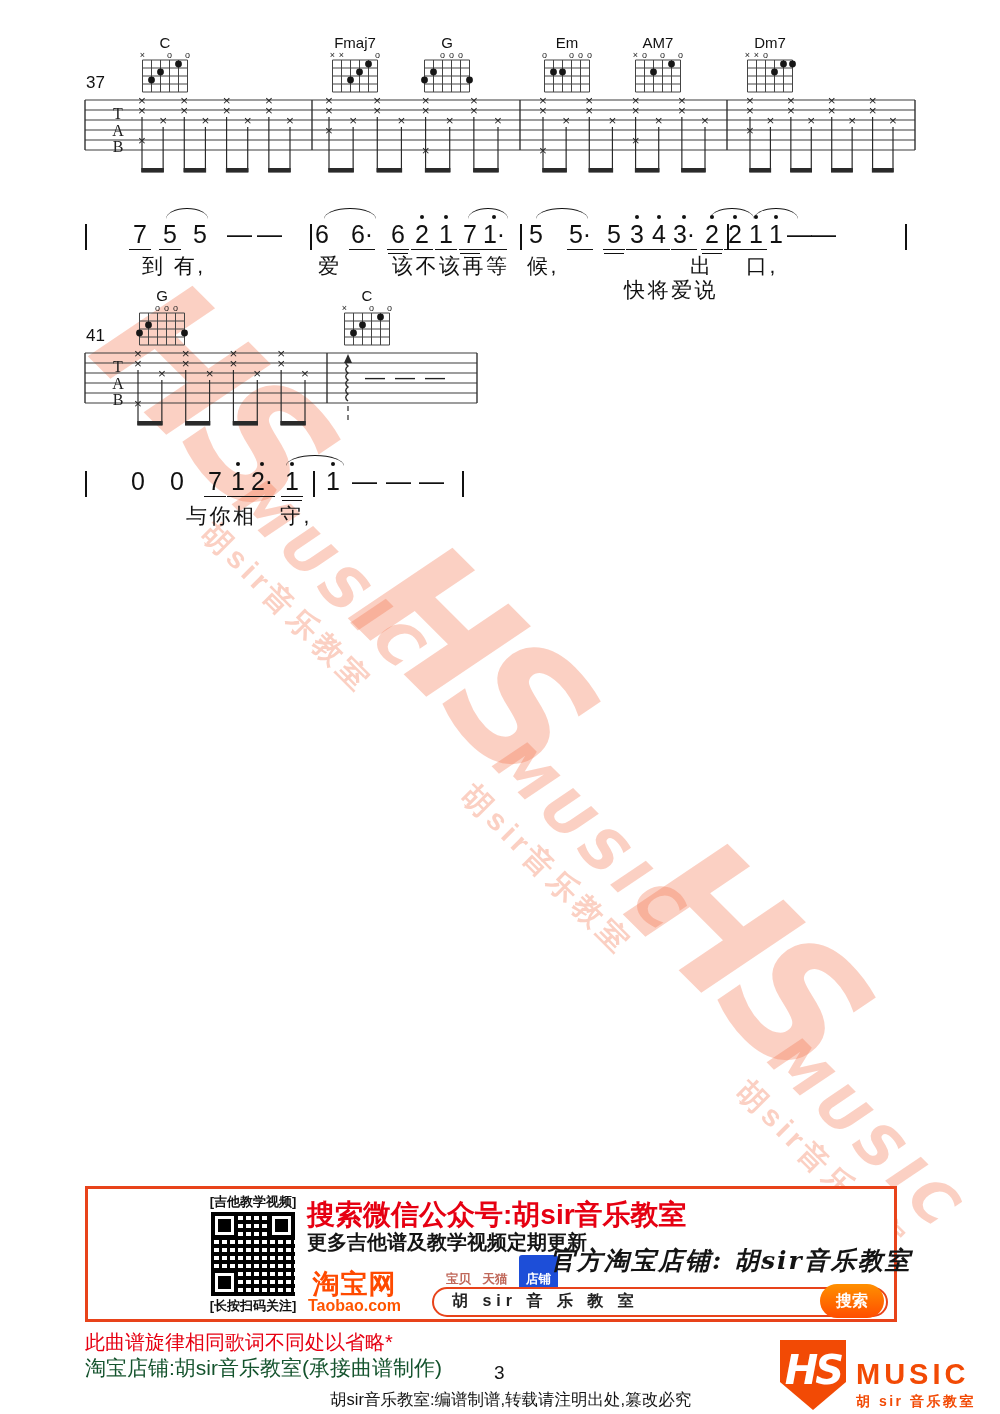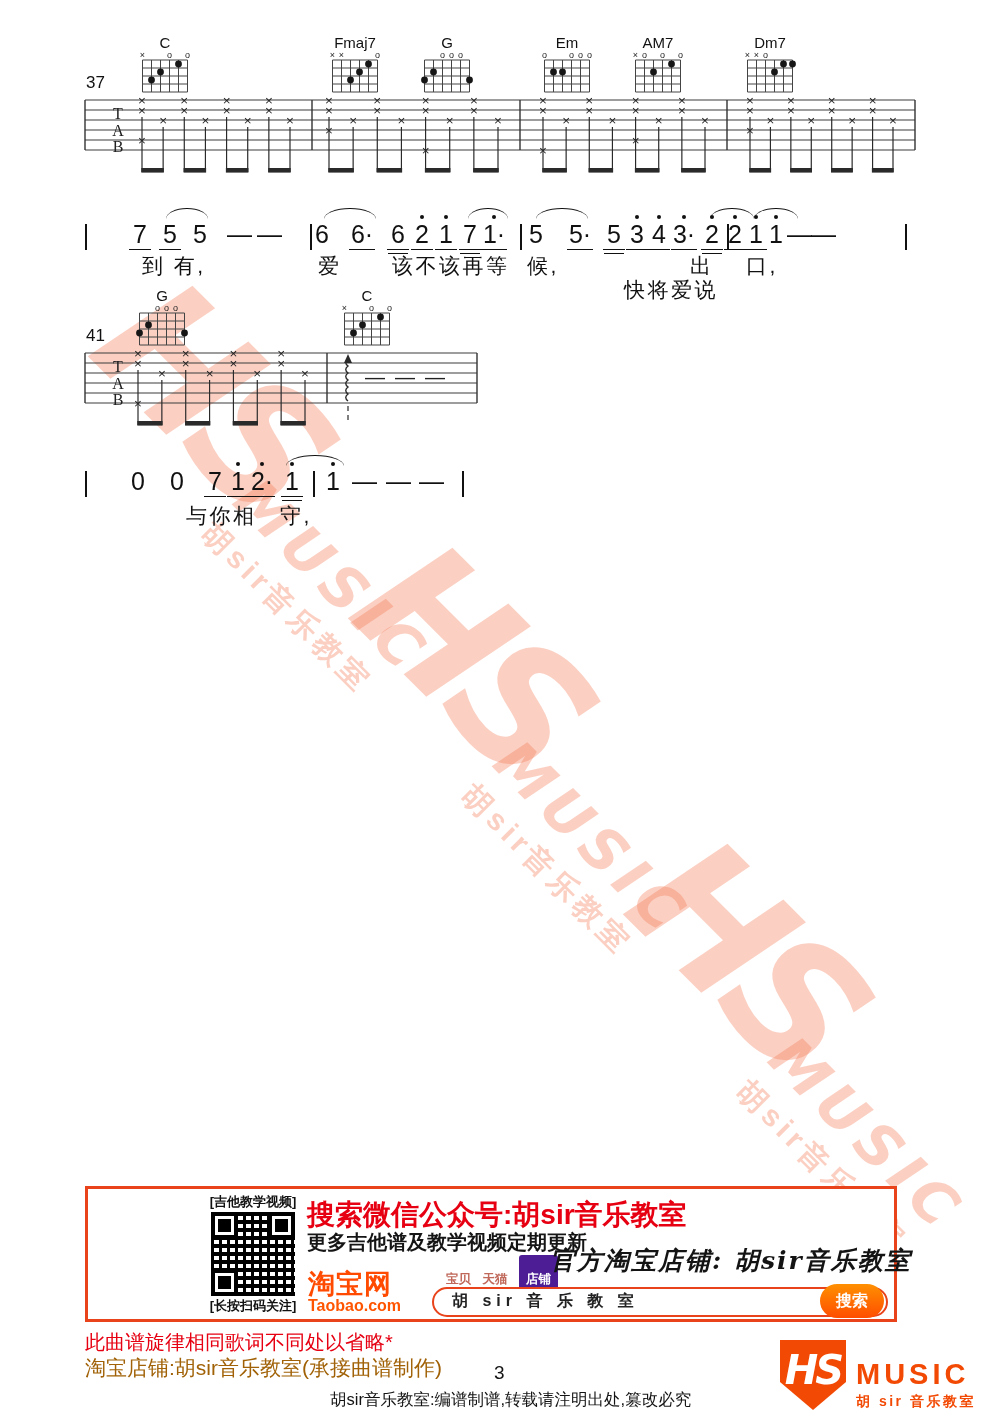--- a/index.html
+++ b/index.html
@@ -40,36 +40,36 @@
       background:repeating-linear-gradient(0deg,#000 0 4px,transparent 4px 8px),
                  repeating-linear-gradient(90deg,#000 0 3px,#fff 3px 8px),
                  repeating-linear-gradient(45deg,rgba(255,255,255,.55) 0 5px,transparent 5px 11px)}
   .f{position:absolute;width:19px;height:19px;border:4px solid #000;background:#fff}
   .f::after{content:"";position:absolute;inset:3px;background:#000}
   .tl{left:0;top:0}.tr{right:0;top:0}.bl{left:0;bottom:0}
   .av{position:absolute;left:30px;top:30px;width:24px;height:24px;border-radius:5px;background:#fff}
   .av::after{content:"";position:absolute;inset:3px;border-radius:4px;background:linear-gradient(180deg,#f7b24d,#fbe3bd)}
   .bred{position:absolute;left:219px;top:7px;font-weight:bold;font-size:28px;color:#e60012}
   .bblack{position:absolute;left:219px;top:40px;font-weight:bold;font-size:20px;color:#151515}
-  #tblogo{position:absolute;left:220px;top:81px;}
+  #tblogo{position:absolute;left:220px;top:81px;text-align:center}
   .tbcn{font-weight:bold;font-size:27px;color:#ff4a00;letter-spacing:1px;line-height:28px}
   .tben{font-weight:bold;font-size:16px;color:#ff5500;margin-top:-1px}
   #tabs{position:absolute;left:358px;top:82px;font-size:12.5px;font-weight:bold}
   #tabs span{margin-right:8px;color:#c0685a}
-  #tabs .active{background:#4c1d95;color:#fff;padding:17px 7px;border-radius:3px;margin-right:0}
+  #tabs .active{background:#1d4ed8;color:#fff;padding:17px 7px;border-radius:3px;margin-right:0}
   #search{position:absolute;left:344px;top:98px;width:452px;height:26px;border:2px solid #e8431a;border-radius:15px;background:#fff}
   .sval{position:absolute;left:18px;top:2px;font-weight:bold;font-size:16px;letter-spacing:5px;color:#222}
   .sbtn{position:absolute;right:2px;top:-5px;width:64px;height:34px;border:none;border-radius:17px;
         background:linear-gradient(180deg,#ff9000,#ff4d00);color:#fff;font-weight:bold;font-size:16px;font-family:inherit}
   #callig{position:absolute;left:462px;top:55px;font-family:"DejaVu Serif",serif;font-style:italic;font-weight:bold;
           font-size:25px;letter-spacing:2px;color:#141414;white-space:nowrap}
 
   
   .fnote{position:absolute;left:85px;top:1329px;font-weight:normal;font-size:20px;color:#e60012;z-index:3}
-  .fshop{position:absolute;left:85px;top:1354px;font-size:21px;color:#a16207;z-index:3}
+  .fshop{position:absolute;left:85px;top:1354px;font-size:21px;color:#14532d;z-index:3}
   .fpage{position:absolute;left:494px;top:1362px;font-size:19px;color:#141414;z-index:3}
   .furl{position:absolute;left:85px;top:1382px;font-weight:bold;font-size:21px;color:#e8241b;z-index:3;text-decoration:none}
   .fcredit{position:absolute;left:330px;top:1389px;font-size:16.5px;color:#141414;z-index:3}
   #hslogo{position:absolute;left:780px;top:1340px;display:flex;align-items:flex-start;z-index:3}
   .shield{width:66px;height:70px;background:#f24a05;clip-path:polygon(0 0,100% 0,100% 60%,50% 100%,0 60%);
           color:#fff;font-style:italic;font-weight:bold;font-size:40px;text-align:center;line-height:60px;
           font-family:"DejaVu Sans",sans-serif;letter-spacing:-3px}
   .lcol{margin-left:10px;margin-top:20px}
   .lmusic{font-weight:bold;font-size:29px;color:#f24a05;letter-spacing:4px;line-height:1}
   .lstudio{font-weight:bold;font-size:14px;color:#f24a05;letter-spacing:2.5px;margin-top:4px}

